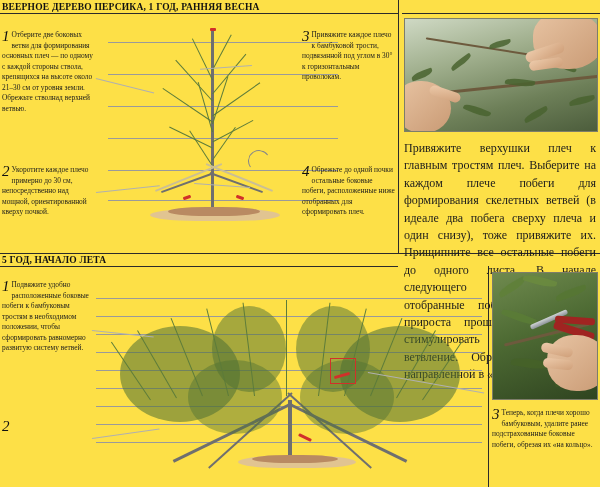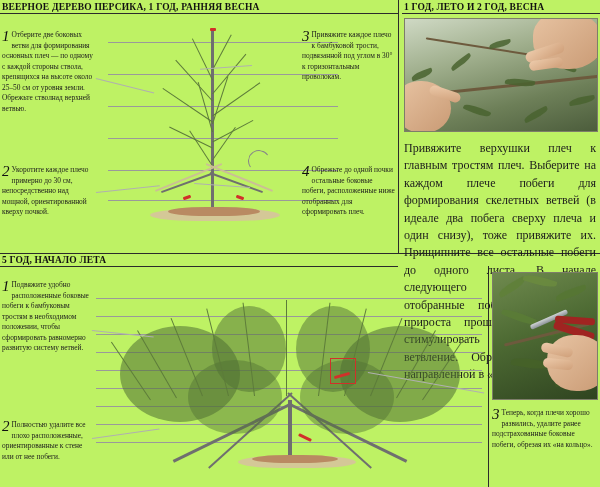--- a/index.html
+++ b/index.html
@@ -7,21 +7,21 @@
     margin: 0; padding: 0;
     width: 600px; height: 487px;
     background: #ffffff;
     font-family: "Liberation Serif", serif;
     color: #1a1a1a;
     overflow: hidden;
   }
   .page {
     position: relative;
     width: 600px; height: 487px;
-    background: #bef264;
+    background: #fde047;
     text-decoration: underline;
   }
 
   
   .hline { position: absolute; background: #2b2b2b; height: 1px; }
   .vline { position: absolute; background: #2b2b2b; width: 1px; }
 
   
   .heading {
     position: absolute;
@@ -158,21 +158,20 @@
 <div class="page">
 
   <div class="hline" style="left:0; top:13px; width:398px;"></div>
   <div class="hline" style="left:402px; top:13px; width:198px;"></div>
   <div class="vline" style="left:398px; top:0; height:253px;"></div>
   <div class="hline" style="left:0; top:253px; width:600px;"></div>
   <div class="hline" style="left:0; top:266px; width:398px;"></div>
   <div class="vline" style="left:488px; top:266px; height:221px;"></div>
 
   <div class="heading" style="left:2px; top:2px;">ВЕЕРНОЕ ДЕРЕВО ПЕРСИКА, 1 ГОД, РАННЯЯ ВЕСНА</div>
-  <div class="heading" style="left:404px; top:2px;">1 ГОД, ЛЕТО И 2 ГОД, ВЕСНА</div>
   <div class="heading" style="left:2px; top:255px;">5 ГОД, НАЧАЛО ЛЕТА</div>
 
   <div>
 
     <div class="wire" style="left:108px; top:42px;  width:230px;"></div>
     <div class="wire" style="left:108px; top:74px;  width:230px;"></div>
     <div class="wire" style="left:108px; top:106px; width:230px;"></div>
     <div class="wire" style="left:108px; top:138px; width:230px;"></div>
     <div class="wire" style="left:108px; top:170px; width:230px;"></div>
     <div class="wire" style="left:108px; top:200px; width:230px;"></div>
@@ -206,21 +205,21 @@
 
     <div class="angle-arc" style="left:248px; top:150px; width:22px; height:22px; transform:rotate(10deg);"></div>
 
     <div class="leader" style="left:96px;  top:78px;  width:60px; transform:rotate(14deg);"></div>
     <div class="leader" style="left:96px;  top:192px; width:64px; transform:rotate(-6deg);"></div>
     <div class="leader" style="left:252px; top:66px;  width:52px; transform:rotate(176deg);"></div>
     <div class="leader" style="left:250px; top:188px; width:56px; transform:rotate(184deg);"></div>
   </div>
 
   <div class="note" style="left:2px; top:30px; width:92px;">
-    <span class="num">1</span><span>Отберите две боковых ветви для формирования основных плеч — по одному с каждой стороны ствола, крепящихся на высоте около 25–50 см от уровня земли. Обрежьте стволнад верхней ветвью.</span>
+    <span class="num">1</span><span>Отберите две боковых ветви для формирования основных плеч — по одному с каждой стороны ствола, крепящихся на высоте около 21–30 см от уровня земли. Обрежьте стволнад верхней ветвью.</span>
   </div>
 
   <div class="note" style="left:2px; top:165px; width:92px;">
     <span class="num">2</span><span>Укоротите каждое плечо примерно до 30 см, непосредственно над мощной, ориентированной кверху почкой.</span>
   </div>
 
   <div class="note" style="left:302px; top:30px; width:92px;">
     <span class="num">3</span><span>Привяжите каждое плечо к бамбуковой трости, подвязанной под углом в 30° к горизонтальным проволокам.</span>
   </div>
 
@@ -303,25 +302,25 @@
     <div class="leader" style="left:92px; top:330px; width:62px; transform:rotate(6deg);"></div>
     <div class="leader" style="left:92px; top:438px; width:68px; transform:rotate(-8deg);"></div>
     <div class="leader" style="left:368px; top:372px; width:118px; transform:rotate(10deg);"></div>
   </div>
 
   <div class="note" style="left:2px; top:280px; width:90px;">
     <span class="num">1</span><span>Подвяжите удобно расположенные боковые побеги к бамбуковым тростям в необходимом положении, чтобы сформировать равномерно развитую систему ветвей.</span>
   </div>
 
   <div class="note" style="left:2px; top:420px; width:90px;">
-    <span class="num">2</span><span>Полностью удалите все плохо расположенные, ориентированные к стене или от нее побеги.</span>
+    <span class="num">2</span>
   </div>
 
   <div class="note" style="left:492px; top:408px; width:104px;">
-    <span class="num">3</span><span>Теперь, когда плечи хорошо развились, удалите ранее подстрахованные боковые побеги, обрезая их «на кольцо».</span>
+    <span class="num">3</span><span>Теперь, когда плечи хорошо бамбуковым, удалите ранее подстрахованные боковые побеги, обрезая их «на кольцо».</span>
   </div>
 
   <div class="photo" style="left:492px; top:272px; width:106px; height:128px;">
     <div class="sky" style="background:linear-gradient(160deg,#6f8a4e 0%, #4d6a33 45%, #2f4420 100%);"></div>
     <div class="leaf" style="left:4px;  top:10px; width:30px; height:8px; transform:rotate(-30deg); background:#5f8038;"></div>
     <div class="leaf" style="left:30px; top:4px;  width:34px; height:8px; transform:rotate(16deg); background:#6b8b3e;"></div>
     <div class="leaf" style="left:62px; top:16px; width:32px; height:8px; transform:rotate(-18deg); background:#567733;"></div>
     <div class="leaf" style="left:8px;  top:40px; width:36px; height:8px; transform:rotate(22deg); background:#5b7d36;"></div>
     <div class="leaf" style="left:56px; top:52px; width:34px; height:8px; transform:rotate(-12deg); background:#4d6c2d;"></div>
     <div class="leaf" style="left:18px; top:86px; width:38px; height:9px; transform:rotate(10deg); background:#456228;"></div>

